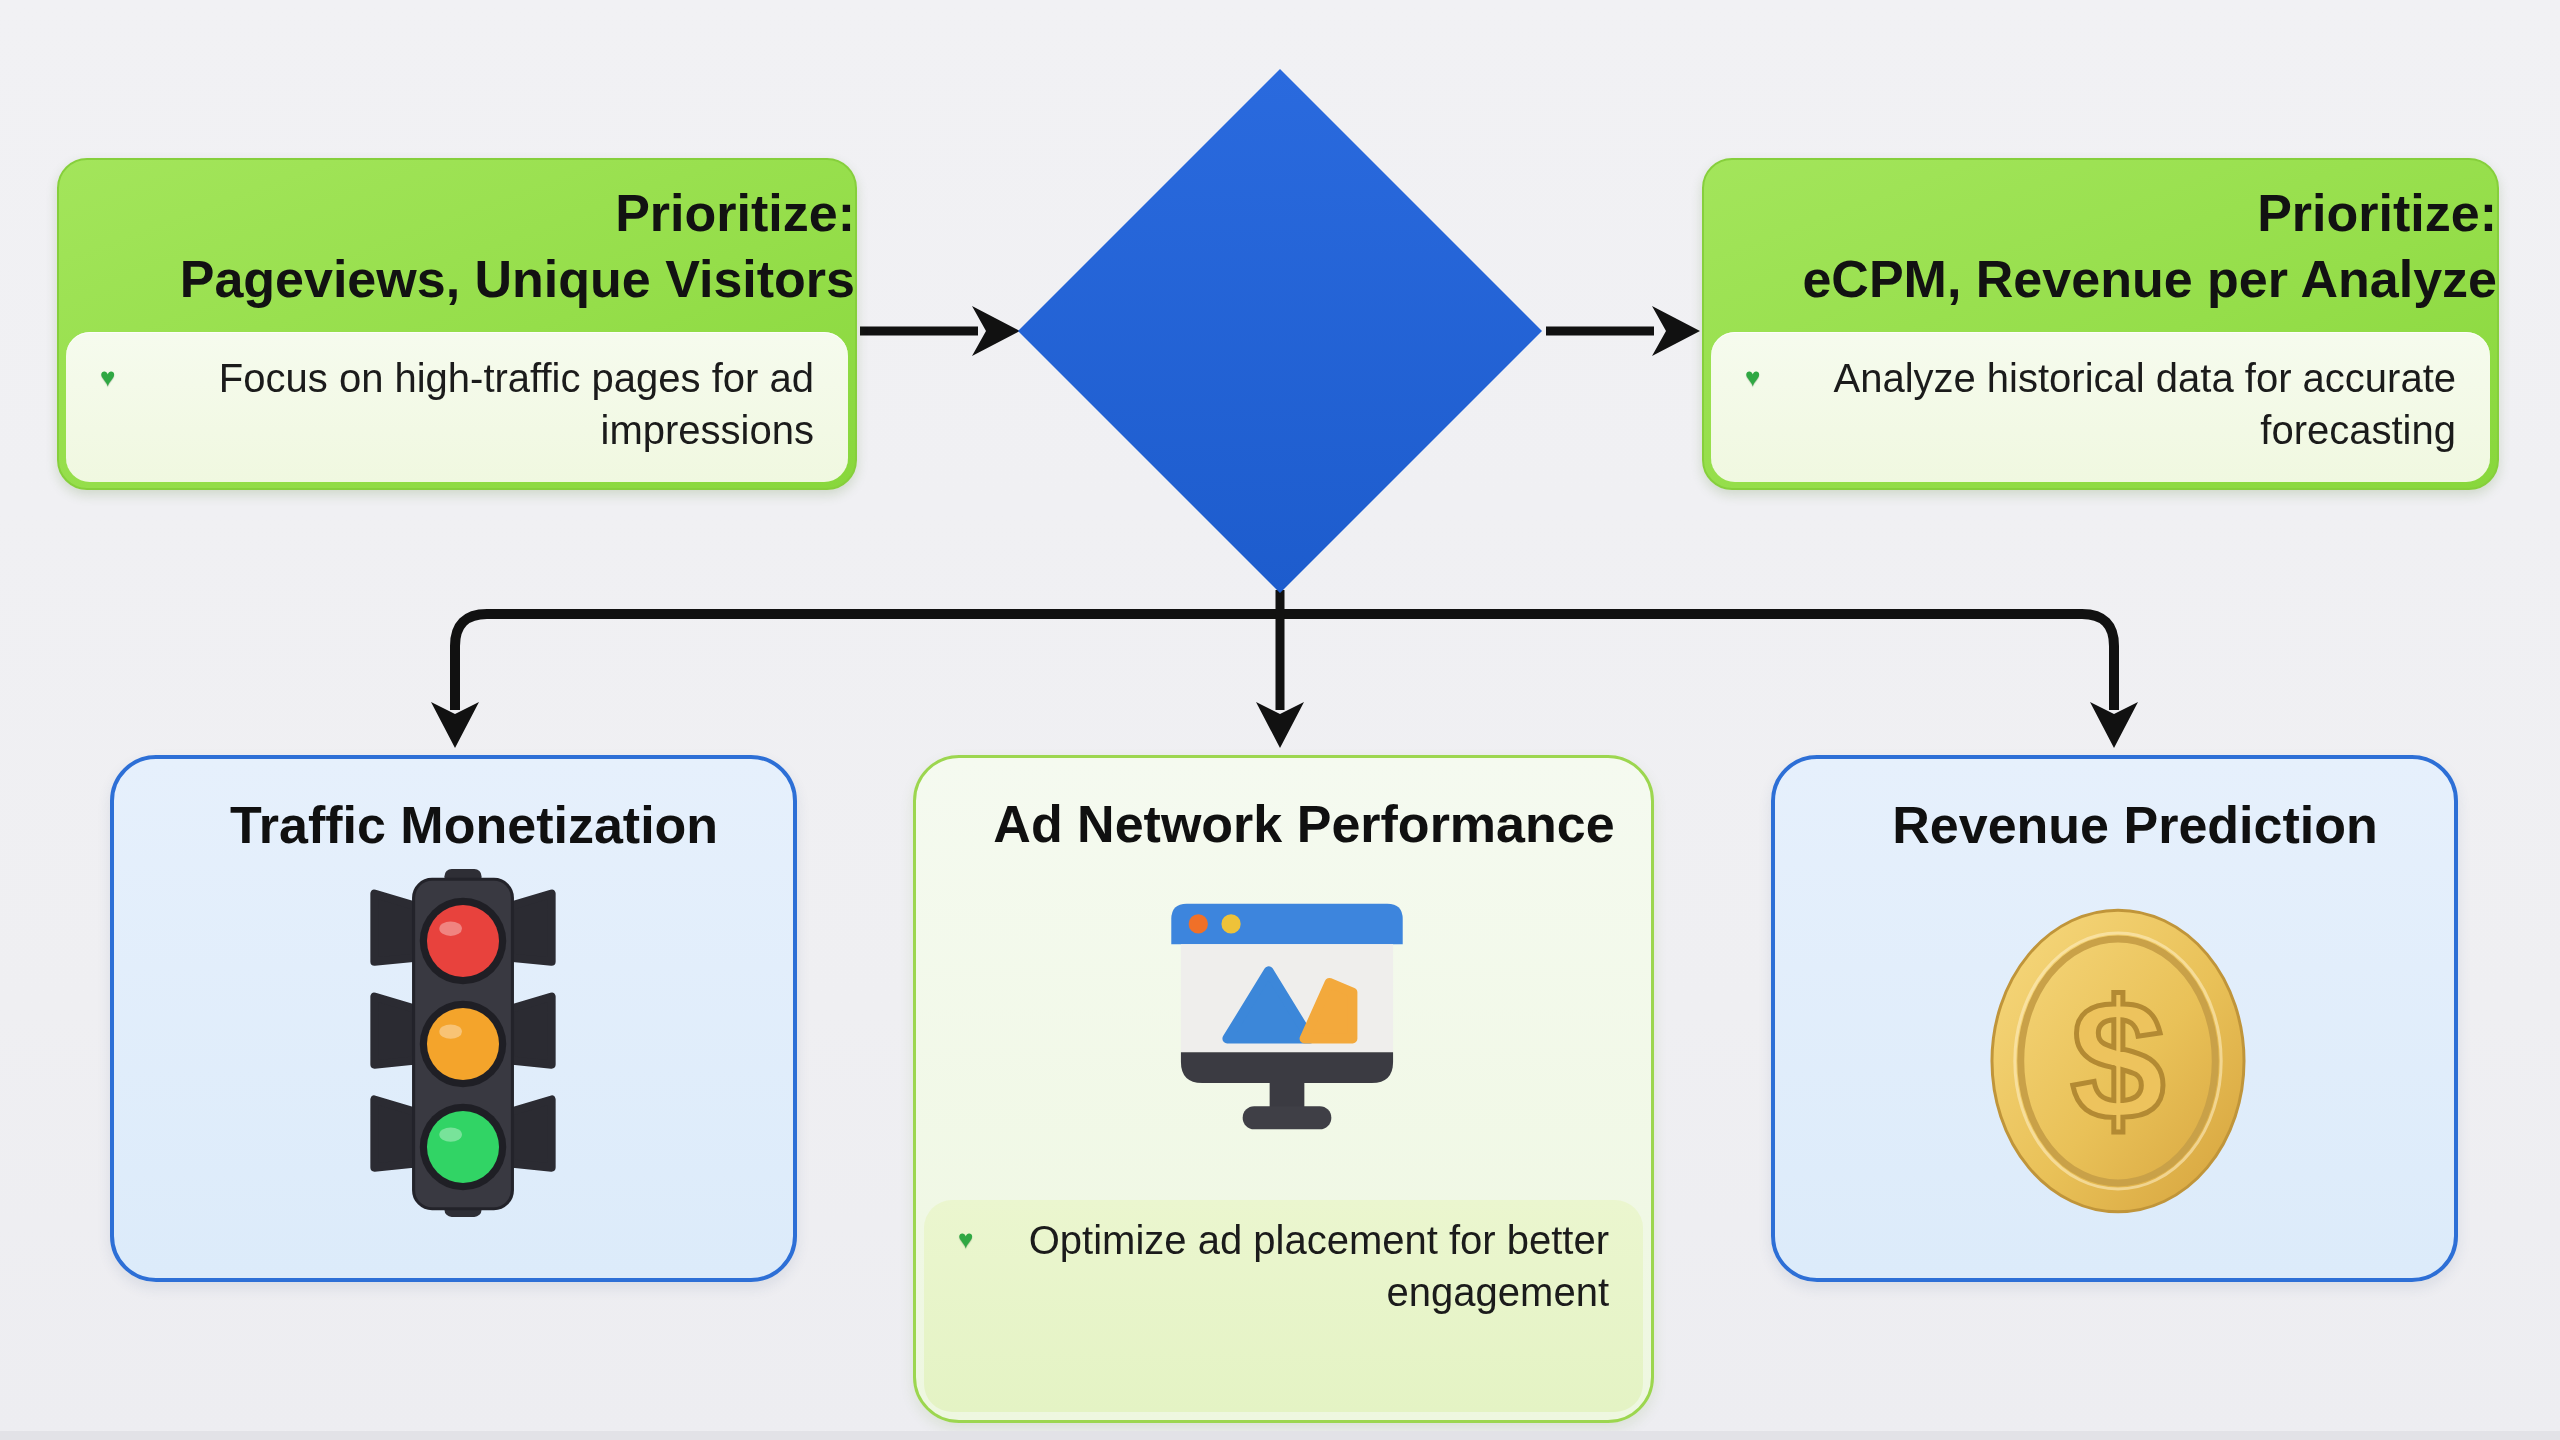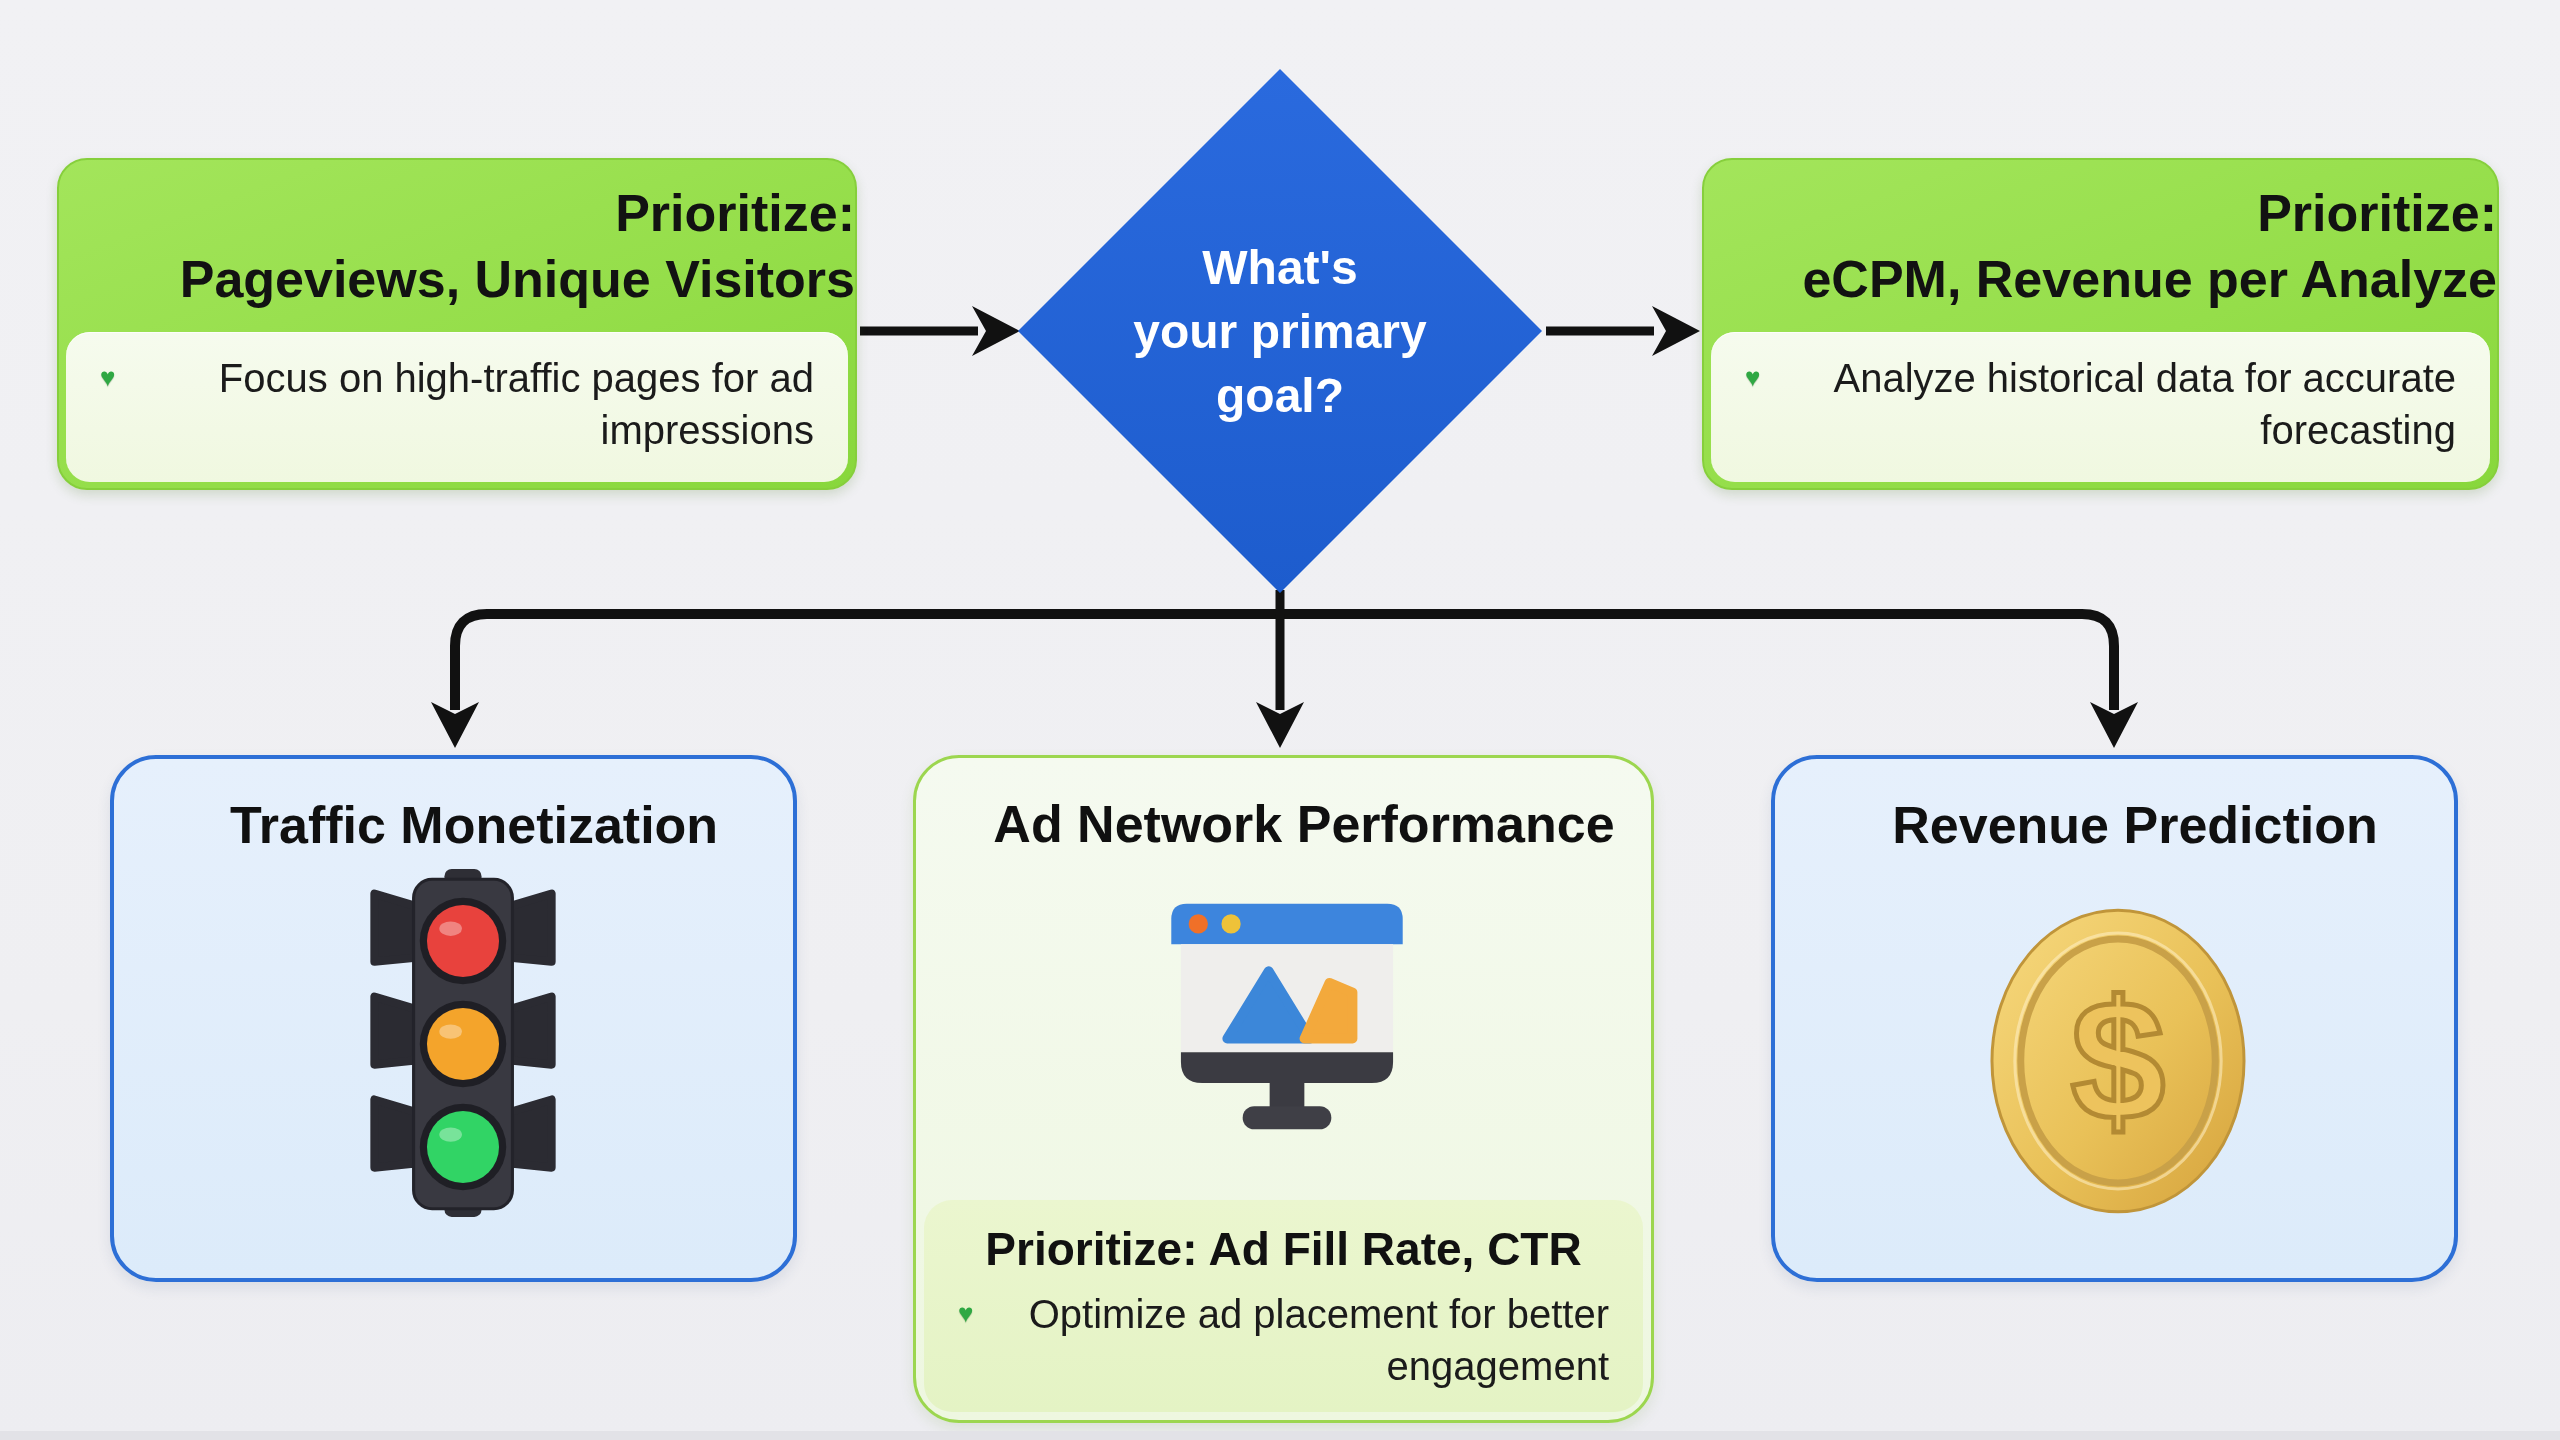--- a/index.html
+++ b/index.html
@@ -164,25 +164,20 @@
       <path d="M455 710 V646 Q455 614 487 614 H2082 Q2114 614 2114 646 V710" stroke="#111" stroke-width="10" fill="none"></path>
       <path d="M1280 614 V710" stroke="#111" stroke-width="9" fill="none"></path>
       <polygon points="455,748 431,702 455,714 479,702" fill="#111"></polygon>
       <polygon points="1280,748 1256,702 1280,714 1304,702" fill="#111"></polygon>
       <polygon points="2114,748 2090,702 2114,714 2138,702" fill="#111"></polygon>
     </g>
 
     <polygon points="1280,69 1542,331 1280,593 1018,331" fill="url(#diamondBlue)"></polygon>
   </svg>
 
-  <div class="decision-label">
-    <div>What's</div>
-    <div>your primary</div>
-    <div>goal?</div>
-  </div>
 
   <div class="branch-box" style="left:57px;">
     <div class="titles">
       <div>Prioritize:</div>
       <div>Pageviews, Unique Visitors</div>
     </div>
     <div class="branch-panel">
       <div class="bullet-row">
         <span class="heart">♥</span>
         <span class="text">Focus on high-traffic pages for ad impressions</span>
@@ -236,21 +231,20 @@
       <circle cx="48" cy="25" r="10" fill="#f07028"></circle>
       <circle cx="82" cy="25" r="10" fill="#eec239"></circle>
       <rect x="30" y="46" width="220" height="112" fill="#efeeec"></rect>
       <polygon points="78,144 121,74 164,144" fill="#3c87d9" stroke="#3c87d9" stroke-width="10" stroke-linejoin="round"></polygon>
       <polygon points="158,144 184,86 208,96 208,144" fill="#f3a93c" stroke="#f3a93c" stroke-width="10" stroke-linejoin="round"></polygon>
       <path d="M30 158 H250 V168 Q250 190 228 190 H52 Q30 190 30 168 Z" fill="#3b3b42"></path>
       <rect x="122" y="190" width="36" height="28" fill="#3b3b42"></rect>
       <rect x="94" y="214" width="92" height="24" rx="12" fill="#3f3f46"></rect>
     </svg>
     <div class="priority-panel">
-      <div class="priority-title">Prioritize: Ad Fill Rate, CTR</div>
       <div class="bullet-row">
         <span class="heart">♥</span>
         <span class="text">Optimize ad placement for better engagement</span>
       </div>
     </div>
   </div>
 
   <div class="outcome-box outcome-blue" style="left:1771px;">
     <div class="outcome-title">Revenue Prediction</div>
     <svg class="icon-holder" style="left:214px; top:148px;" width="258" height="308" viewBox="0 0 260 310" xmlns="http://www.w3.org/2000/svg" aria-hidden="true">

